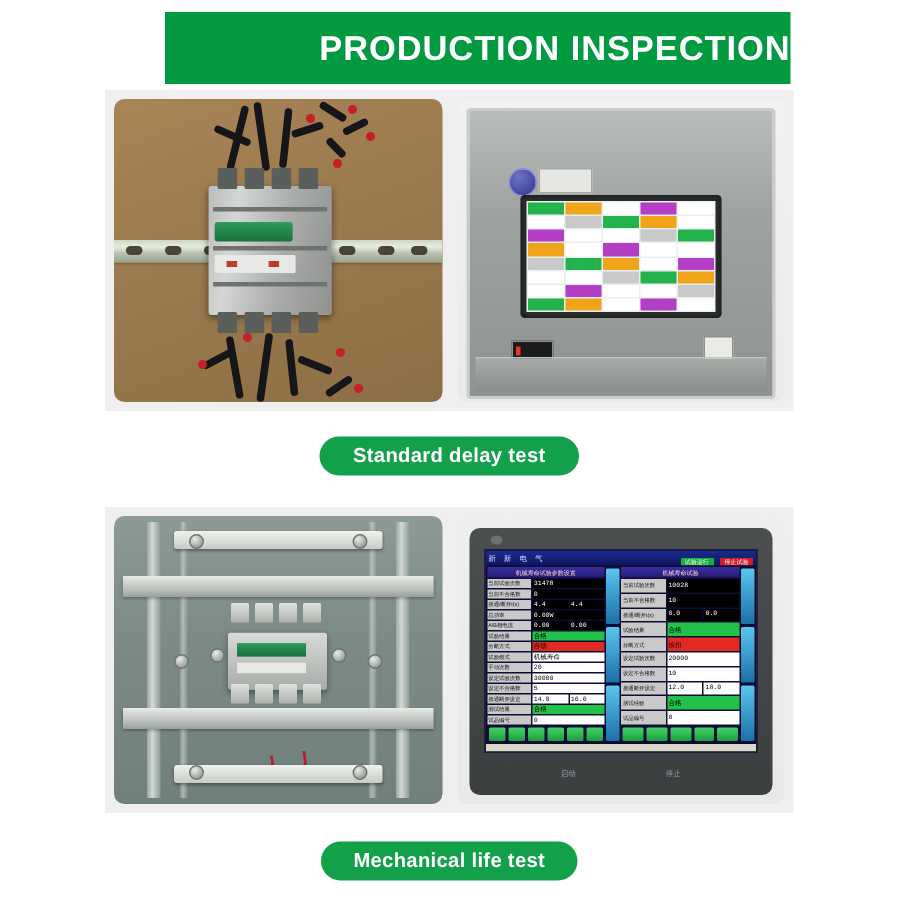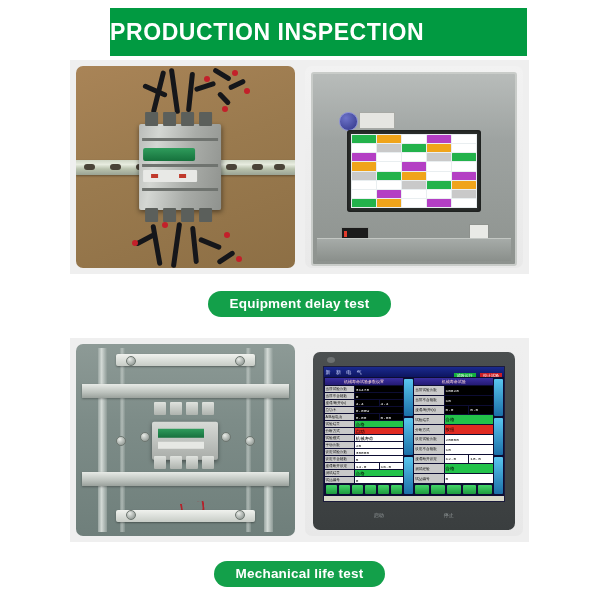--- a/index.html
+++ b/index.html
@@ -9,21 +9,21 @@
     background:#ffffff;
     font-family:"Liberation Sans","DejaVu Sans",sans-serif;
     -webkit-font-smoothing:antialiased;
   }
   .page{position:relative;width:600px;height:600px;background:#fff;}
 
   
   .header-band{
     position:absolute;left:110px;top:8px;width:417px;height:48px;
     background:#019a41;
-    display:flex;align-items:center;justify-content:flex-start;
+    display:flex;align-items:center;justify-content:flex-end;
   }
   .header-title{
     color:#ffffff;font-size:23px;font-weight:bold;letter-spacing:.6px;
     font-family:"Liberation Sans","DejaVu Sans",sans-serif;white-space:nowrap;
   }
 
   
   .panel{
     position:absolute;left:70px;width:459px;background:#efefef;
   }
@@ -347,21 +347,21 @@
             </div>
           <div class="sock"></div>
           <div class="plinth"></div>
         </div>
       </div>
 
     </div>
   </div>
 
   <div class="label-band label-1">
-    <div class="pill">Equipment delay test</div>
+    <div class="pill">Standard delay test</div>
   </div>
 
   <div class="panel panel-2">
     <div class="photo-row">
 
       <div class="photo p3">
         <div class="col" style="left:22px"></div>
         <div class="col" style="right:22px"></div>
         <div class="col" style="left:44px;width:5px;opacity:.6"></div>
         <div class="col" style="right:44px;width:5px;opacity:.6"></div>

